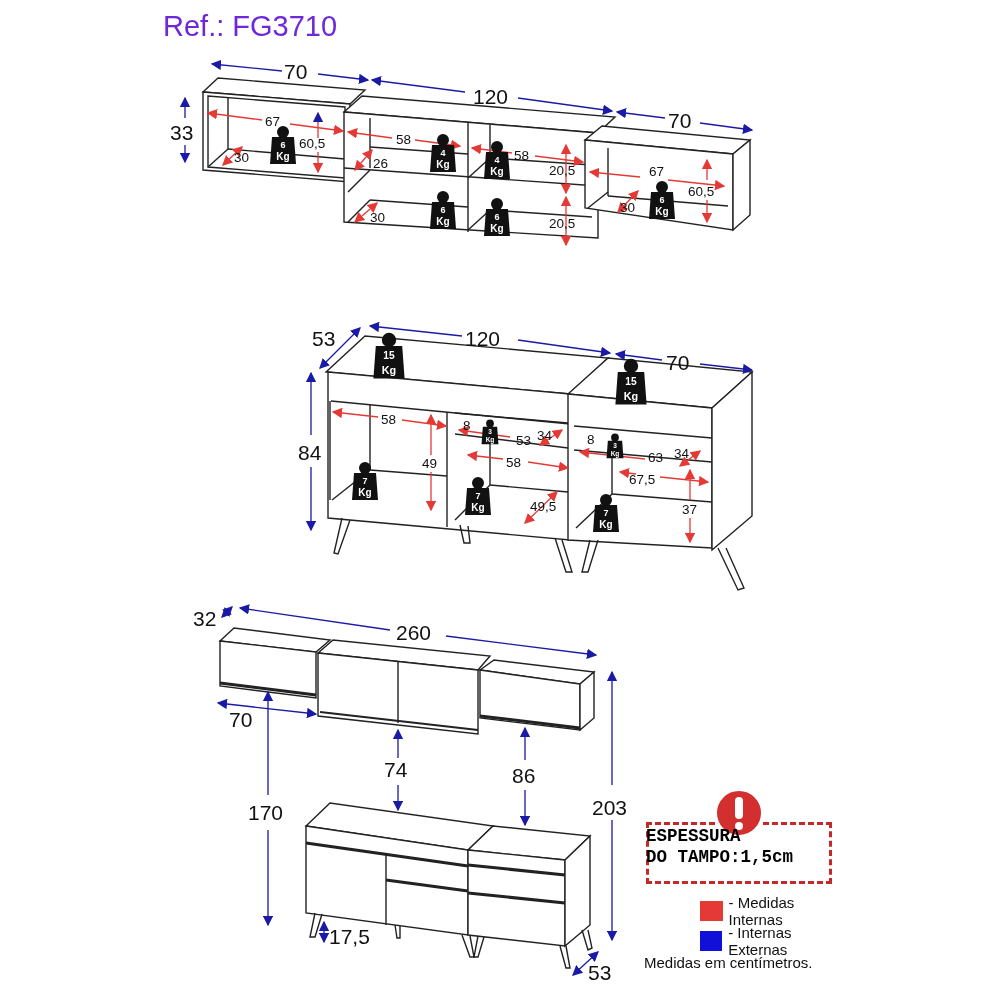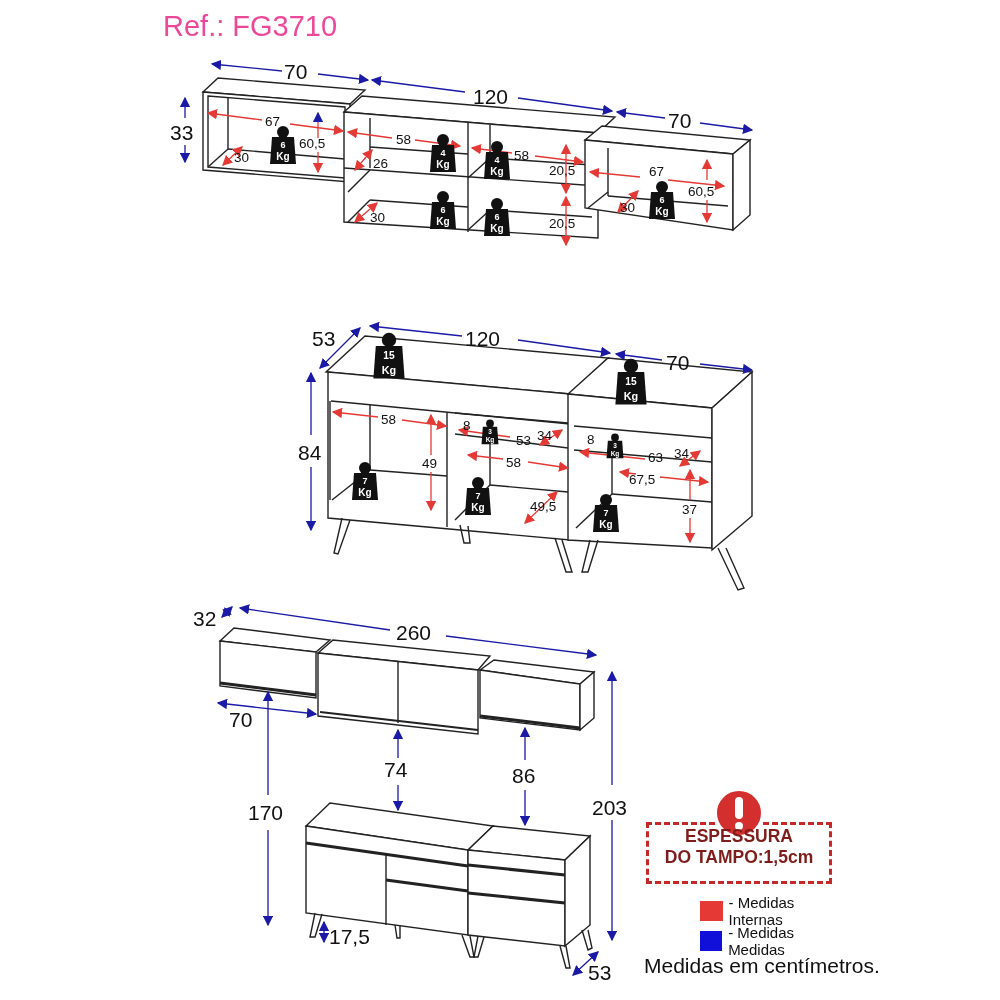--- a/index.html
+++ b/index.html
@@ -1,28 +1,28 @@
 <!DOCTYPE html>
 <html><head>
 <meta charset="utf-8">
 <style>
   html,body{margin:0;padding:0;background:#fff;}
   body{width:1000px;height:1000px;position:relative;overflow:hidden;font-family:"Liberation Sans",sans-serif;}
   svg{position:absolute;left:0;top:0;}
-  .title{position:absolute;left:163px;top:10px;font-size:29px;color:#ec4899;}
+  .title{position:absolute;left:163px;top:10px;font-size:29px;color:#6d28d9;}
   .dim{font-family:"Liberation Sans",sans-serif;fill:#111;}
   .legend{position:absolute;left:646px;top:788px;width:190px;}
   .warn-box{position:absolute;left:0;top:34px;width:180px;height:56px;border:3px dashed #c62828;}
-  .warn-text{position:absolute;left:0;top:38px;width:186px;text-align:center;font-weight:bold;font-size:17.5px;line-height:21px;color:#7f1d1d;}
+  .warn-text{position:absolute;left:0;top:38px;width:186px;text-align:left;font-weight:bold;font-size:17.5px;line-height:21px;color:#000000;font-family:Liberation Mono, monospace;}
   .warn-icon{position:absolute;left:68px;top:0;width:44px;height:44px;border-radius:50%;background:#d32f2f;border:3px solid #fff;}
   .warn-icon:before{content:"";position:absolute;left:18px;top:6px;width:8px;height:22px;background:#fff;border-radius:4px;}
   .warn-icon:after{content:"";position:absolute;left:18px;top:31px;width:8px;height:8px;background:#fff;border-radius:50%;}
   .leg-row{position:absolute;left:8px;display:flex;align-items:center;font-size:15px;color:#111;margin-left:46px;}
   .swatch{width:26px;height:20px;margin-right:6px;}
-  .note{position:absolute;left:-2px;top:166px;font-size:21px;color:#111;white-space:nowrap;}
+  .note{position:absolute;left:-2px;top:166px;font-size:15px;color:#111;white-space:nowrap;}
 </style>
 </head>
 <body>
 
 <div class="title">Ref.: FG3710</div>
 
 <svg width="1000" height="1000" viewBox="0 0 1000 1000">
   <defs>
     <marker id="ab" markerWidth="8" markerHeight="8" refX="7" refY="4" orient="auto">
         <path d="M0,0 L8,4 L0,8 z" fill="#1a1aa6"></path>
@@ -341,16 +341,16 @@
   <div class="warn-text">
     <div>ESPESSURA</div>
     <div>DO TAMPO:1,5cm</div>
   </div>
   <div class="leg-row" style="top:106px">
     <div class="swatch" style="background:#e53935"></div>
     <span>- Medidas Internas</span>
   </div>
   <div class="leg-row" style="top:136px">
     <div class="swatch" style="background:#1010d8"></div>
-    <span>- Medidas Medidas</span>
+    <span>- Internas Externas</span>
   </div>
   <div class="note">Medidas em centímetros.</div>
 </div>
 
 </body></html>

